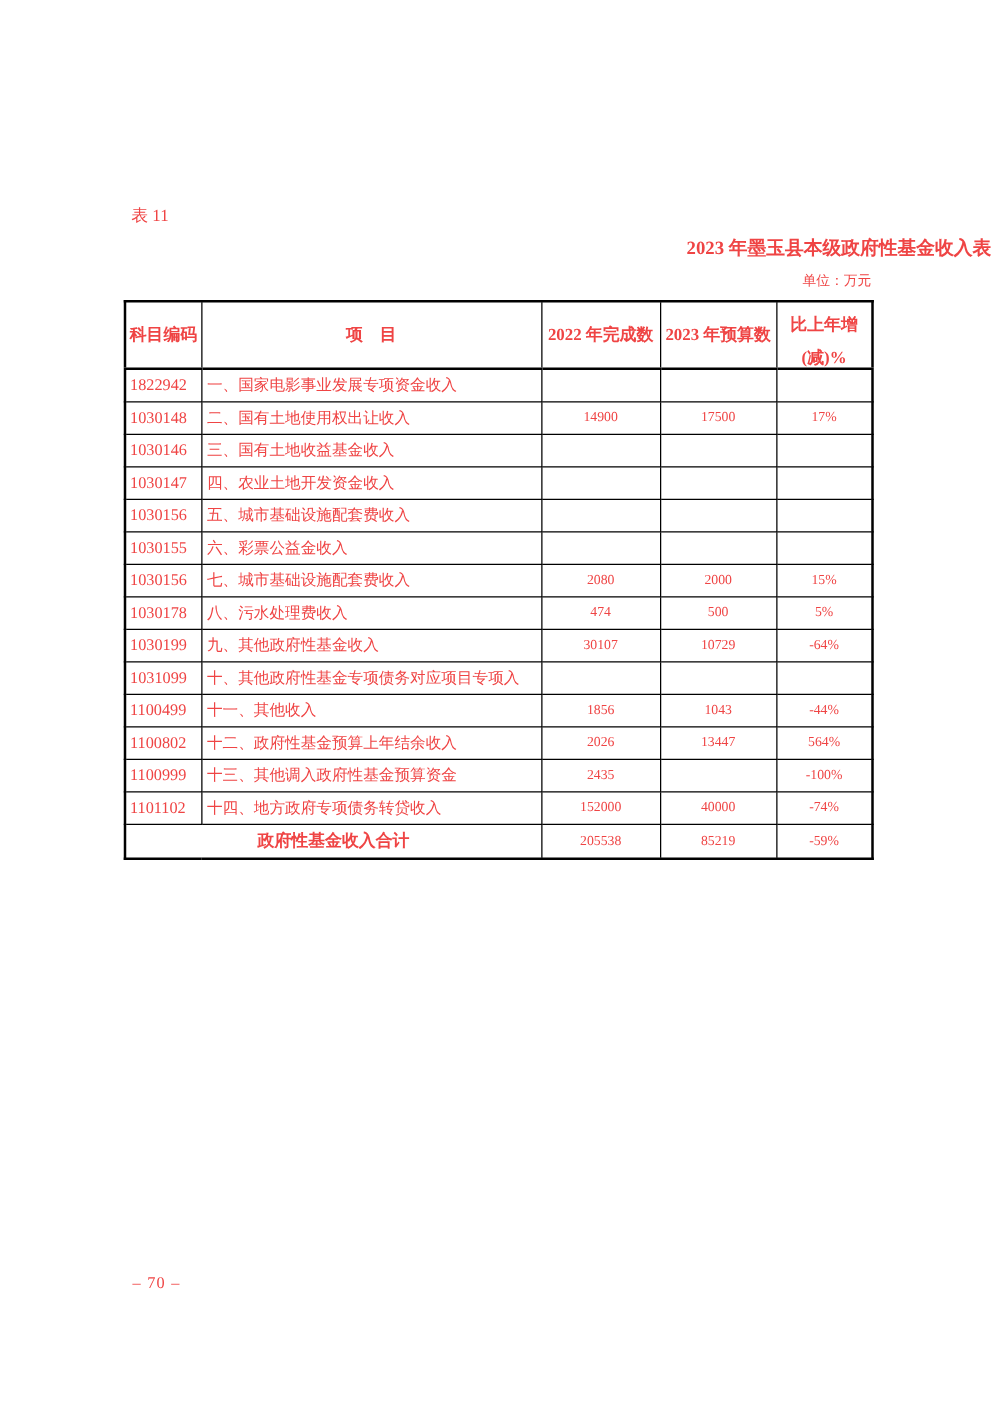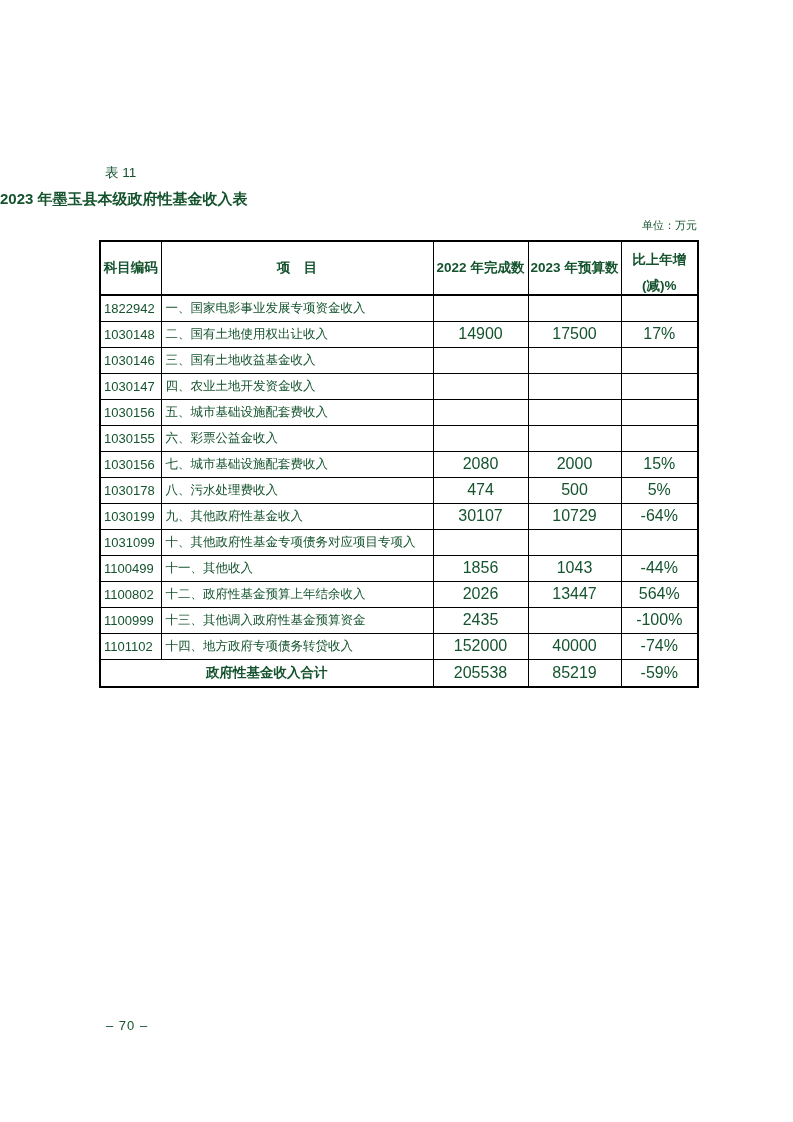--- a/index.html
+++ b/index.html
@@ -1,38 +1,38 @@
 <!DOCTYPE html>
 <html><head>
 <meta charset="utf-8">
 <style>
   html, body { margin: 0; padding: 0; background: #ffffff; }
   .page {
     position: relative;
     width: 793px;
     height: 1122px;
     background: #ffffff;
-    color: #14532d;
-    font-family: Liberation Sans, sans-serif;
+    color: #ef4444;
+    font-family: Liberation Serif, serif;
     overflow: hidden;
   }
   .table-label {
     position: absolute;
     left: 105px;
     top: 165px;
     font-size: 13.5px;
     line-height: 16px;
   }
   .doc-title {
     position: absolute;
     left: 0;
     right: 0;
     top: 190px;
     margin: 0;
-    text-align: left;
+    text-align: right;
     font-size: 15px;
     font-weight: bold;
     line-height: 18px;
   }
   .unit-note {
     position: absolute;
     right: 96px;
     top: 217px;
     font-size: 11px;
     line-height: 16px;
@@ -67,21 +67,21 @@
     text-align: left;
     padding-left: 3px;
   }
   .fund-table td.item {
     font-size: 12.5px;
     text-align: left;
     padding-left: 4px;
     margin-top: 48px;
   }
   .fund-table td.num {
-    font-size: 16px;
+    font-size: 11px;
     text-align: center;
     margin-top: 27px;
   }
   .fund-table tr.total-row { height: 28px; }
   .fund-table td.total-label {
     font-size: 13.5px;
     font-weight: bold;
     text-align: center;
   }
   .page-number {

